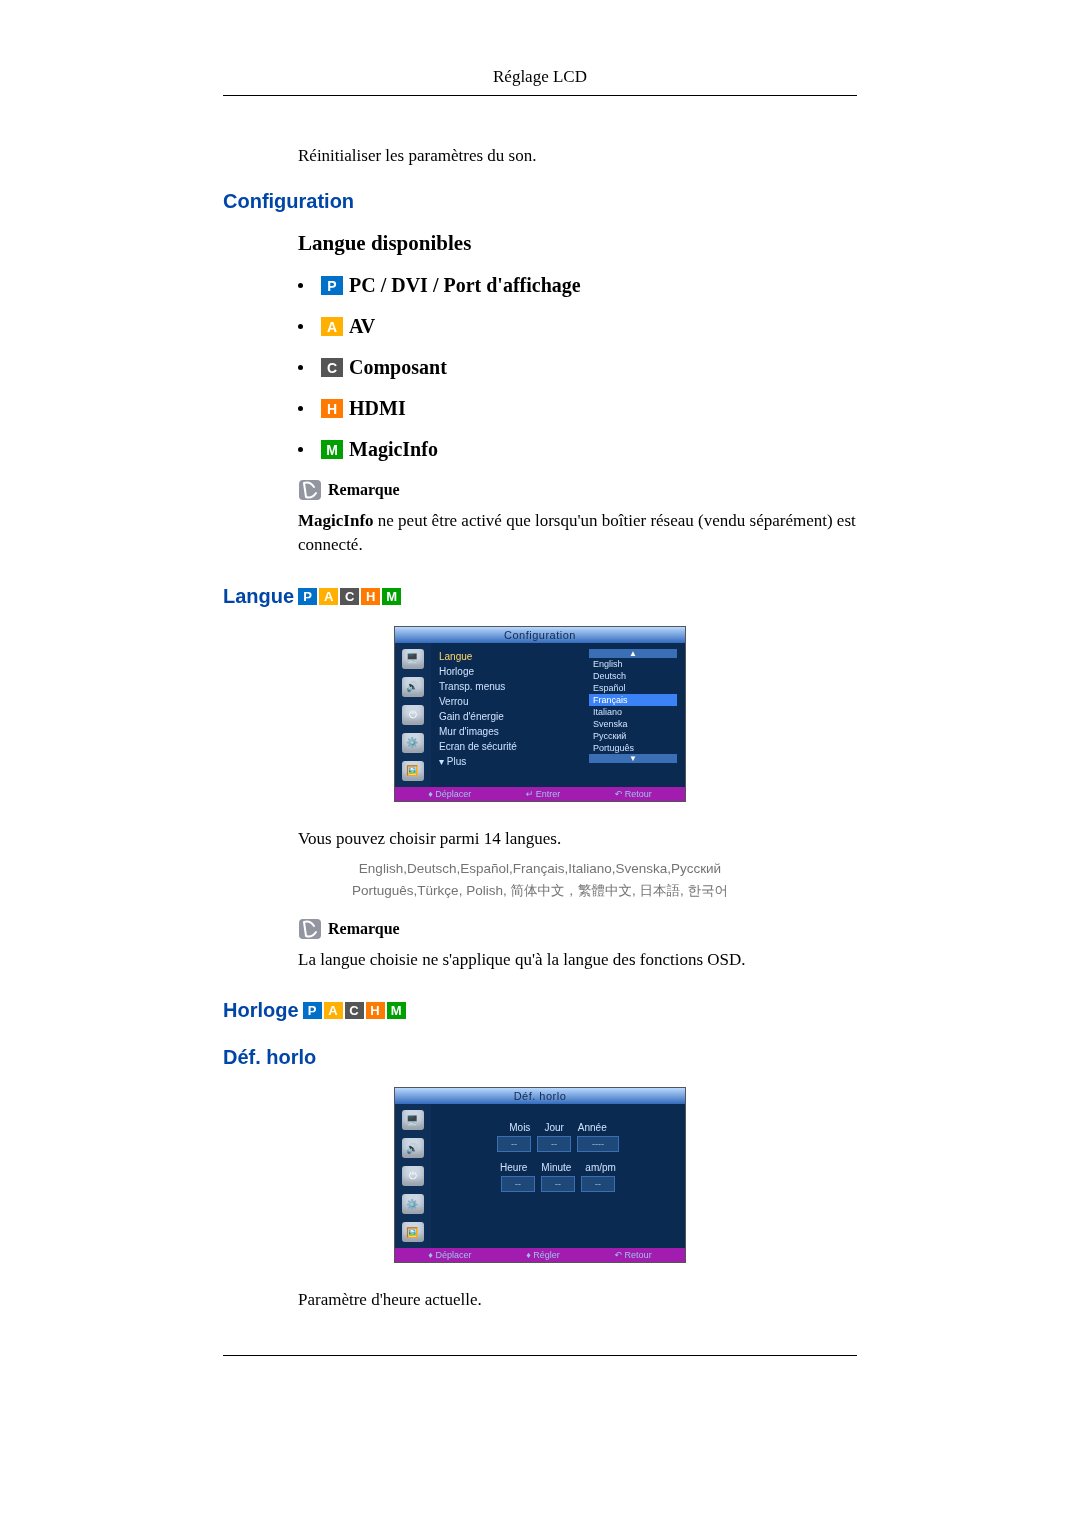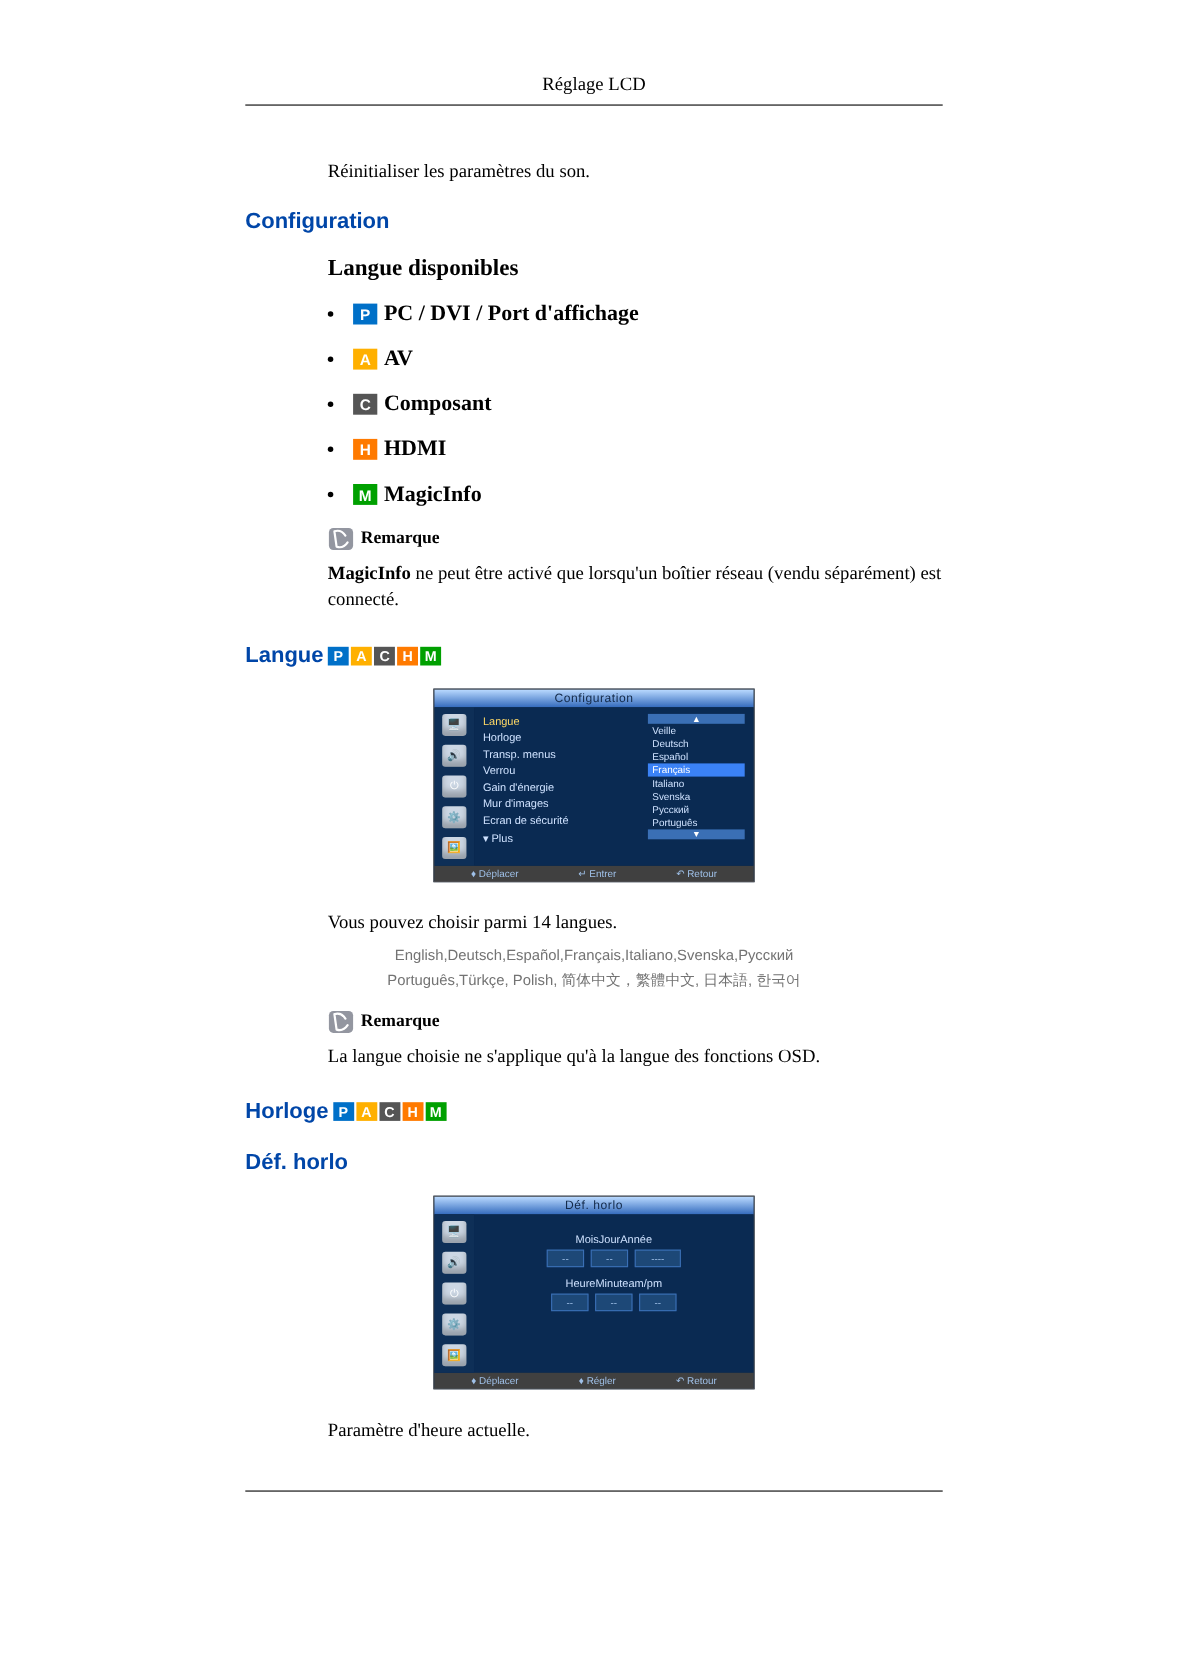--- a/index.html
+++ b/index.html
@@ -128,21 +128,21 @@
   .osd-left div { color:#cfe2ff; padding:2px 0; white-space:nowrap;}
   .osd-left .hi { color:#ffd966; }
   .osd-left .plus { color:#cfe2ff; }
   .osd-right { width:88px; }
   .osd-right .opt {
     color:#cfe2ff; font-size:9px; padding:1px 4px; text-align:left;
   }
   .osd-right .opt.sel { background:#3b82f6; color:#fff; }
   .osd-right .arrow { background:#3a6fb5; text-align:center; font-size:8px; line-height:9px;}
   .osd-footer {
-    background:#404040;
+    background:#a21caf;
     color:#9fc0e8;
     font-size:9px;
     padding:2px 6px;
     display:flex; justify-content:space-around;
   }
   .lang-img-text {
     text-align:center;
     font-size:13.5px;
     font-family: Arial, sans-serif;
     line-height:1.5;
@@ -151,21 +151,21 @@
   }
   .intro-text { margin:0 0 8px 75px; font-size:17px; line-height:1.5;}
   
   .osd-clock .osd-body2 {
     background:#0a2a52;
     display:flex;
   }
   .osd-clock .clk-center {
     flex:1; display:flex; flex-direction:column; align-items:center; padding:18px 0 10px 0;
   }
-  .clk-row-labels { display:flex; font-size:10px; color:#cfe2ff; margin-bottom:3px;align-items:flex-end;}
+  .clk-row-labels { display:flex; gap:14px; font-size:10px; color:#cfe2ff; margin-bottom:3px;align-items:flex-end;}
   .clk-row-boxes { display:flex; gap:6px; margin-bottom:10px;}
   .clk-box { width:32px; height:14px; background:#1d4877; border:1px solid #3a6fb5; display:flex; align-items:center; justify-content:center; font-size:9px; color:#9fc0e8;}
   .clk-box.wide { width:40px; }
   .footer-rule { border-top:1px solid #000; margin-top:42px; height:1px;}
 </style>
 </head>
 <body>
 
 <div class="page">
   <div class="header">Réglage LCD</div>
@@ -244,21 +244,21 @@
           <div>Horloge</div>
           <div>Transp. menus</div>
           <div>Verrou</div>
           <div>Gain d'énergie</div>
           <div>Mur d'images</div>
           <div>Ecran de sécurité</div>
           <div class="plus">▾ <span>Plus</span></div>
         </div>
         <div class="osd-right">
           <div class="arrow">▲</div>
-          <div class="opt">Veille</div>
+          <div class="opt">English</div>
           <div class="opt">Deutsch</div>
           <div class="opt">Español</div>
           <div class="opt sel">Français</div>
           <div class="opt">Italiano</div>
           <div class="opt">Svenska</div>
           <div class="opt">Русский</div>
           <div class="opt">Português</div>
           <div class="arrow">▼</div>
         </div>
       </div>

